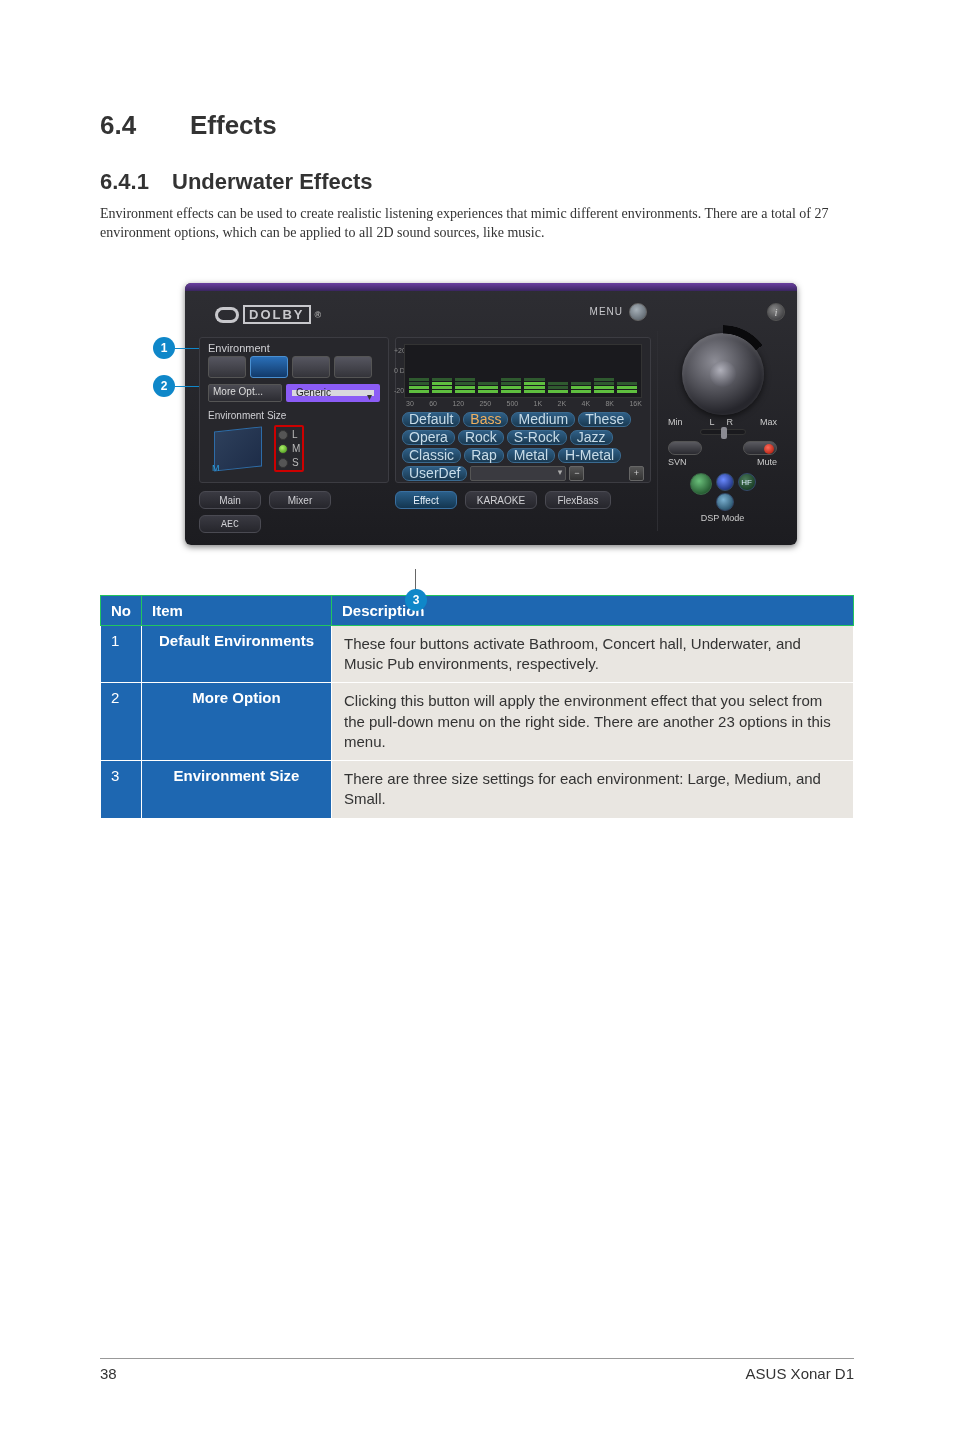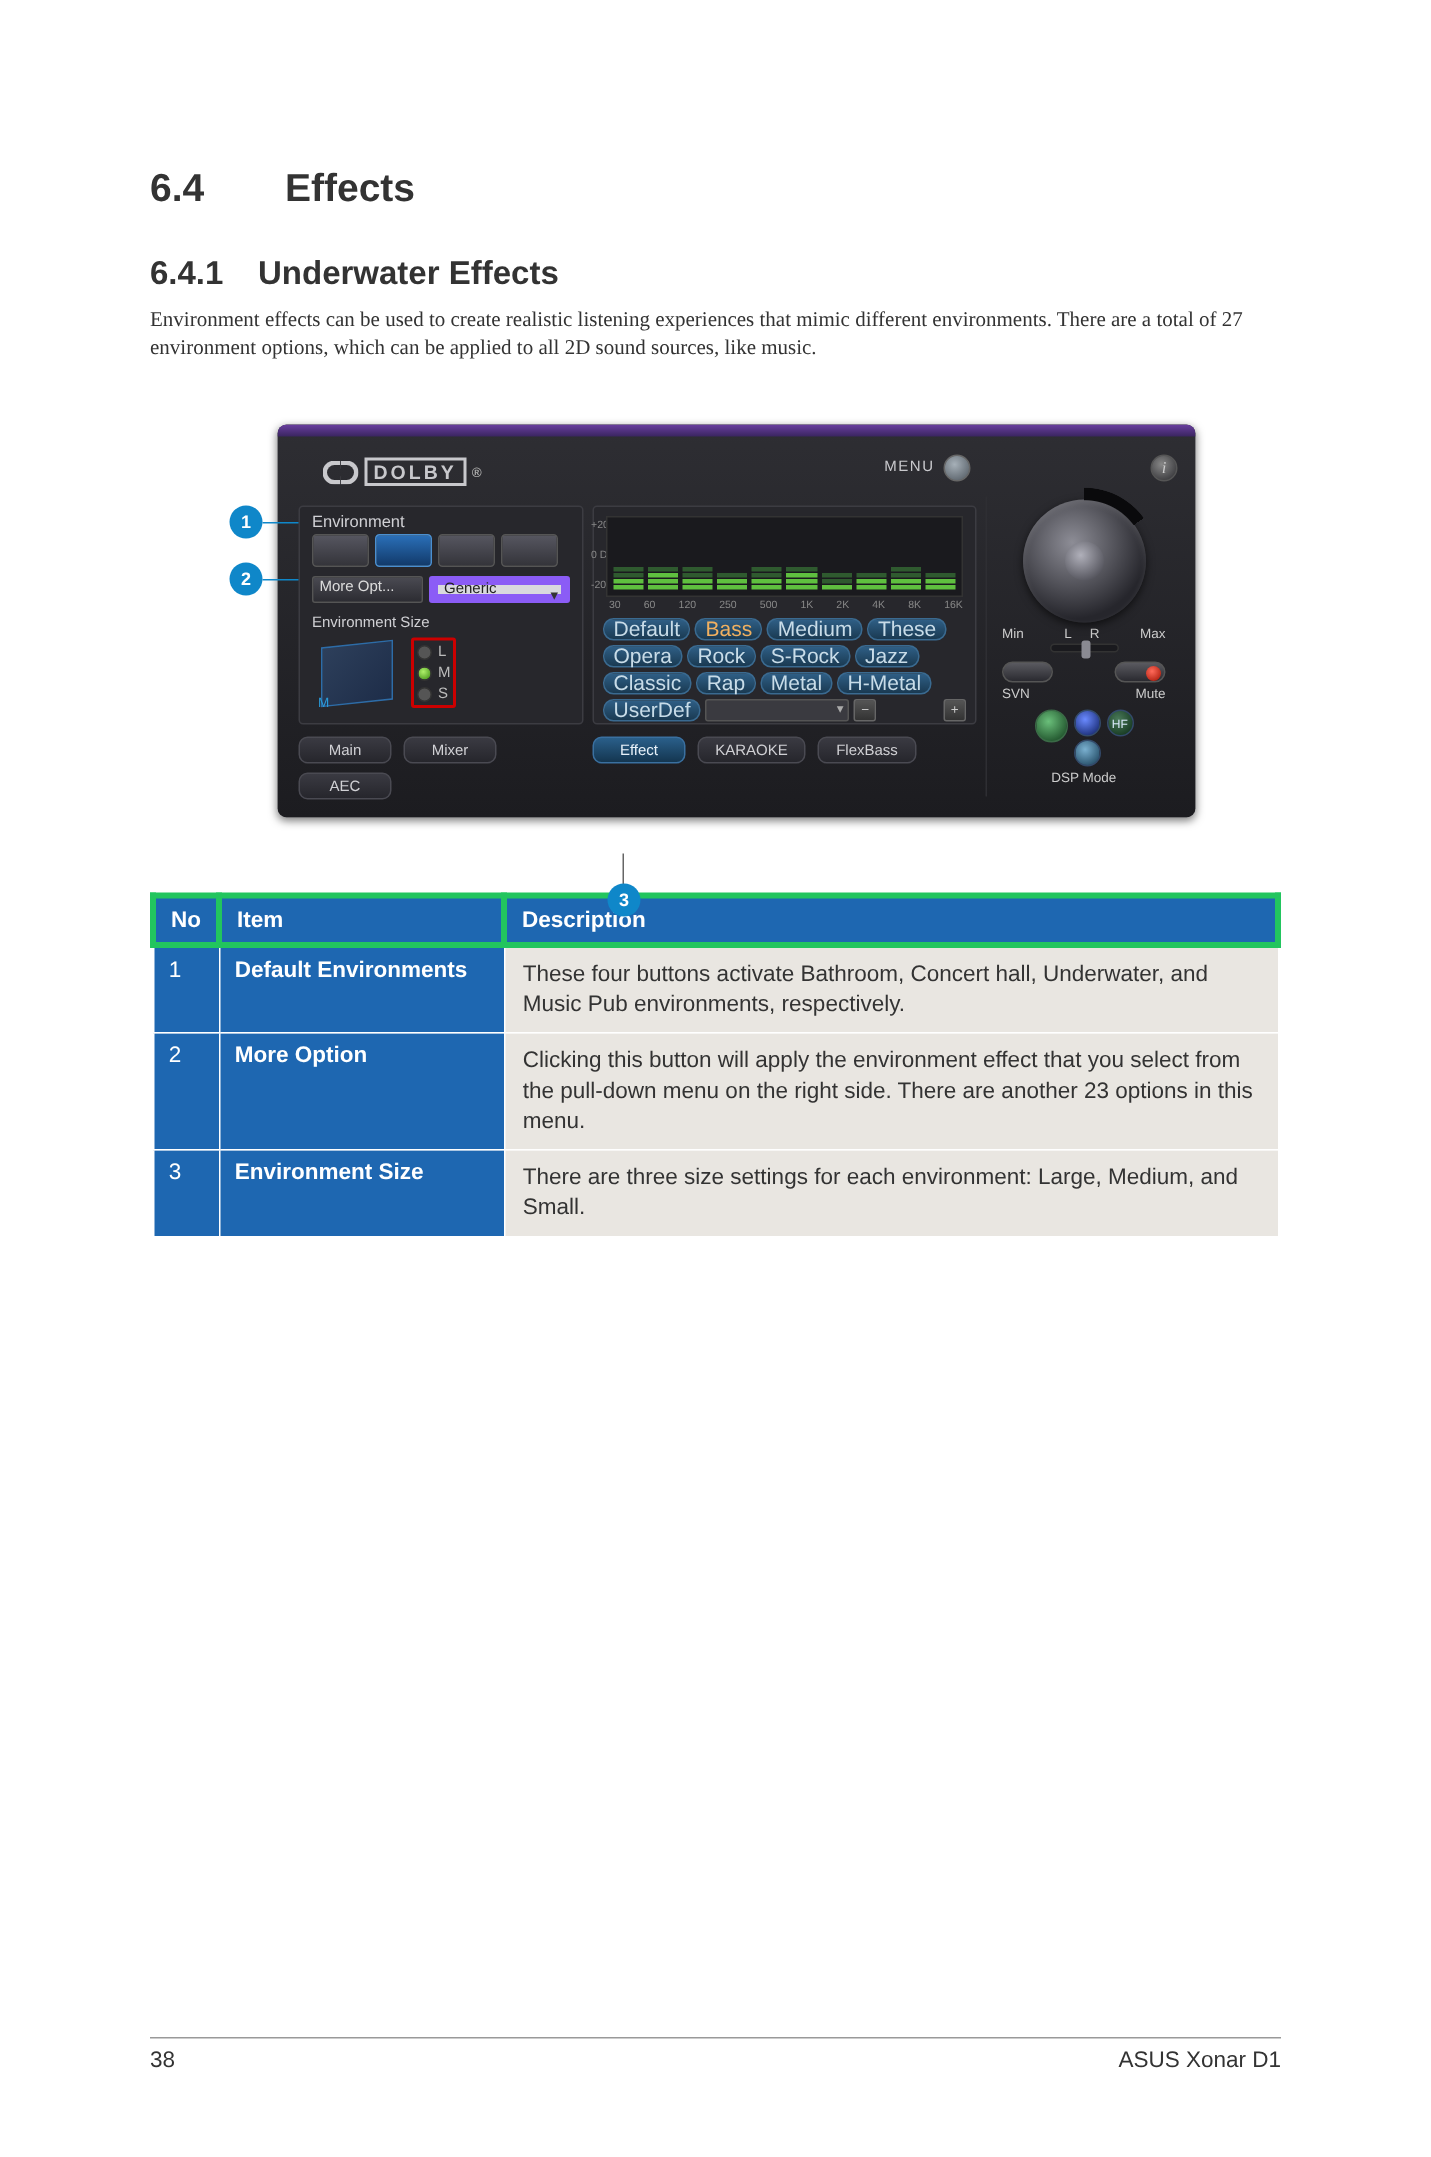--- a/index.html
+++ b/index.html
@@ -173,21 +173,21 @@
 
   .tabs{
     position:absolute; top:208px; left:14px; display:flex; gap:8px;
   }
   .tab{
     width:62px;height:18px;font-size:10px;color:#d0d0d4;text-align:center;line-height:17px;
     background:linear-gradient(#3a3a42,#26262c);border:1px solid #4a4a52;border-radius:6px;
   }
   .tabs2{ position:absolute; top:208px; left:210px; display:flex; gap:8px;}
   .tab.blue{background:linear-gradient(#2a5f8a,#143650);border-color:#3a70a0;color:#e8f2fa;}
-  .aec-row{position:absolute;top:232px;left:14px;}
+  .aec-row{position:absolute;top:232px;left:14px;font-family:Liberation Mono, monospace;}
 
   
   .vol-area{
     position:absolute; top:48px; right:10px; width:130px; height:200px;
     border-left:1px solid #2e2e33;
     display:flex;flex-direction:column;align-items:center;
   }
   .knob{
     width:82px;height:82px;border-radius:41px;margin-top:2px;
     background:radial-gradient(circle at 40% 35%, #8d8d96, #26262c 70%);
@@ -222,29 +222,29 @@
   .badge3-wrap{position:absolute;left:248px;top:306px;}
 
   
   table.desc {
     width: 100%;
     border-collapse: collapse;
     font-size: 15px;
   }
   table.desc th {
     background:#1e67b1; color:#fff; text-align:left;
-    padding:6px 10px; font-weight:bold; border:4px solid #22c55e;
+    padding:6px 10px; font-weight:bold; border:1px solid #22c55e;
   }
   table.desc td.idx {
     background:#1e67b1; color:#fff; width:34px; text-align:left;
     padding:6px 10px; font-weight:normal; border:1px solid #fff; vertical-align:top;
   }
   table.desc td.name {
     background:#1e67b1; color:#fff; width:190px;
-    padding:6px 10px; font-weight:bold; border:1px solid #fff; vertical-align:top;
+    padding:6px 10px; font-weight:bold; border:1px solid #fff; vertical-align:top;text-align:center;
   }
   table.desc td.body {
     background:#e9e6e1; color:#333; padding:8px 12px; border:1px solid #fff;
     line-height:1.35;
   }
 
   
   .footer {
     position:absolute; bottom:56px; left:100px; right:100px;
     border-top:1px solid #999; padding-top:6px;

